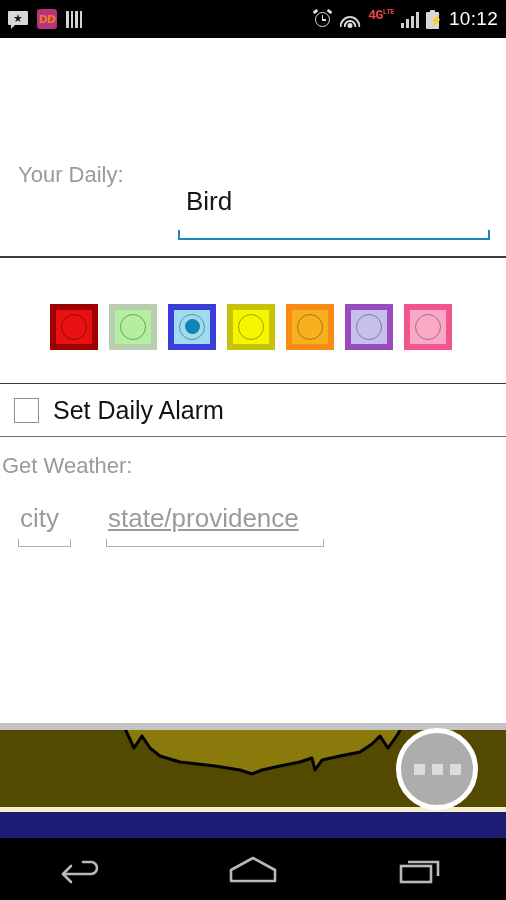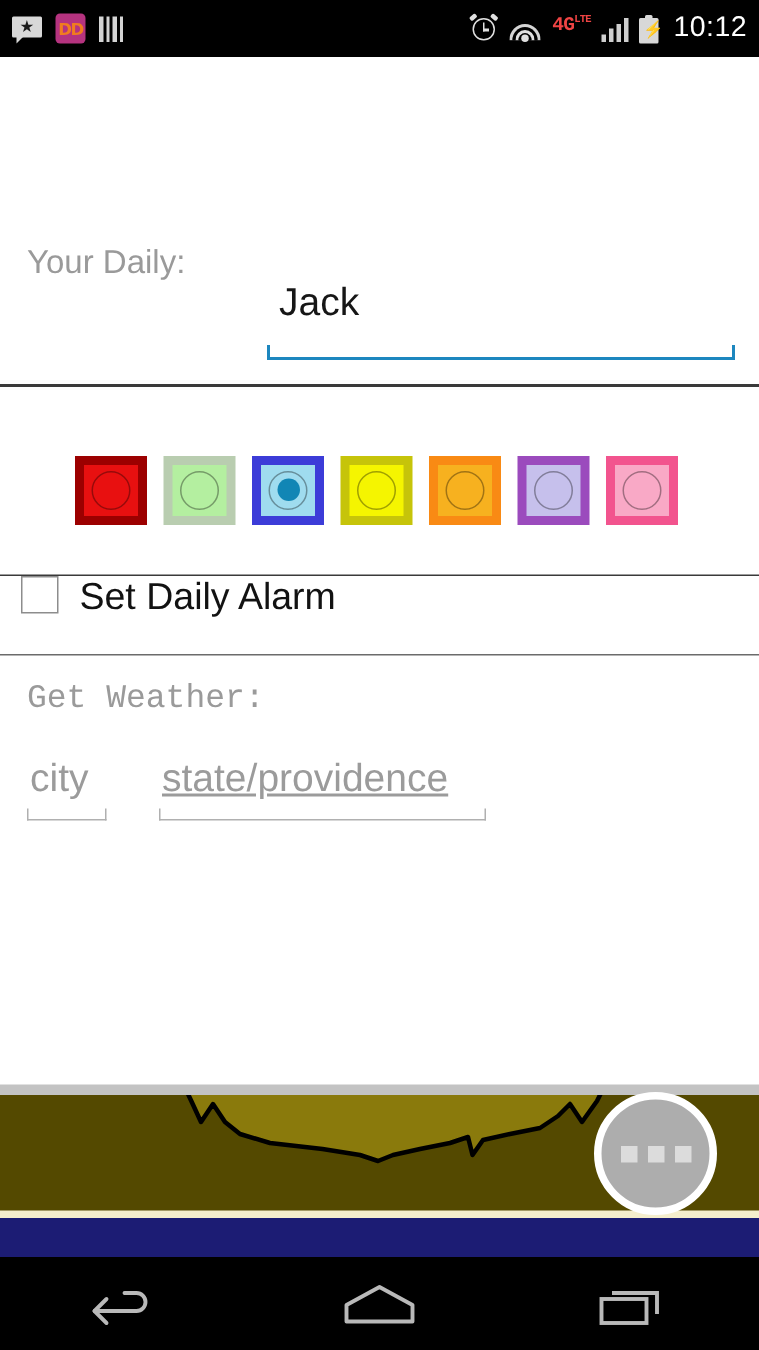--- a/index.html
+++ b/index.html
@@ -154,33 +154,33 @@
     width:26px; height:26px; border-radius:50%;
     border:1.4px solid rgba(0,0,0,.35);
     display:flex; align-items:center; justify-content:center;
   }
   .swatch .fill {
     width:15px; height:15px; border-radius:50%; background:#1186b5;
   }
 
   
   .alarm-sec {
-    position:relative; height:52px; display:flex; 
+    position:relative; height:52px; display:flex; align-items:center;
     padding-left:14px;
   }
   .cbox {
     width:25px; height:25px; border:1.8px solid #8d8d8d; background:#fff;
   }
   .alarm-sec .lbl {
     margin-left:14px; font-size:25px; color:#121212;
   }
 
   
   .weather-sec { position:relative; height:128px; }
-  .weather-sec .fieldlabel { position:absolute; left:18px; top:16px;font-family:Liberation Mono, monospace; }
+  .weather-sec .fieldlabel { position:absolute; left:2px; top:16px; }
   .wrow { position:absolute; left:0; top:66px; width:100%; }
   .winput {
     position:absolute; color:#9b9b9b; font-size:26px;
   }
   .winput.city { left:20px; top:0; }
   .winput.state { left:108px; top:0;text-decoration:underline; }
   .wline {
     position:absolute; height:8px; border:1.5px solid #b0b0b0; border-top:none;
   }
   .wline.city { left:18px; top:36px; width:53px; }
@@ -298,21 +298,21 @@
       </span>
       <span class="sb-time">10:12</span>
     </div>
   </div>
 
 
   <div class="content">
 
     <div class="name-sec">
       <span class="fieldlabel">Your Daily:</span>
-      <span class="name-val" placeholder="Your Name">Jack</span>
+      <span class="name-val" placeholder="Your Name">Bird</span>
       <span class="name-underline" style="border-color: rgb(29, 135, 191);"></span>
     </div>
     <div class="divider"></div>
 
     <div class="color-sec">
       <div class="swatches">
         <div class="swatch" style="background: rgb(156, 0, 0);">
           <div class="inner" style="background: rgb(232, 16, 16);">
               <div class="ring"></div>
             </div>

